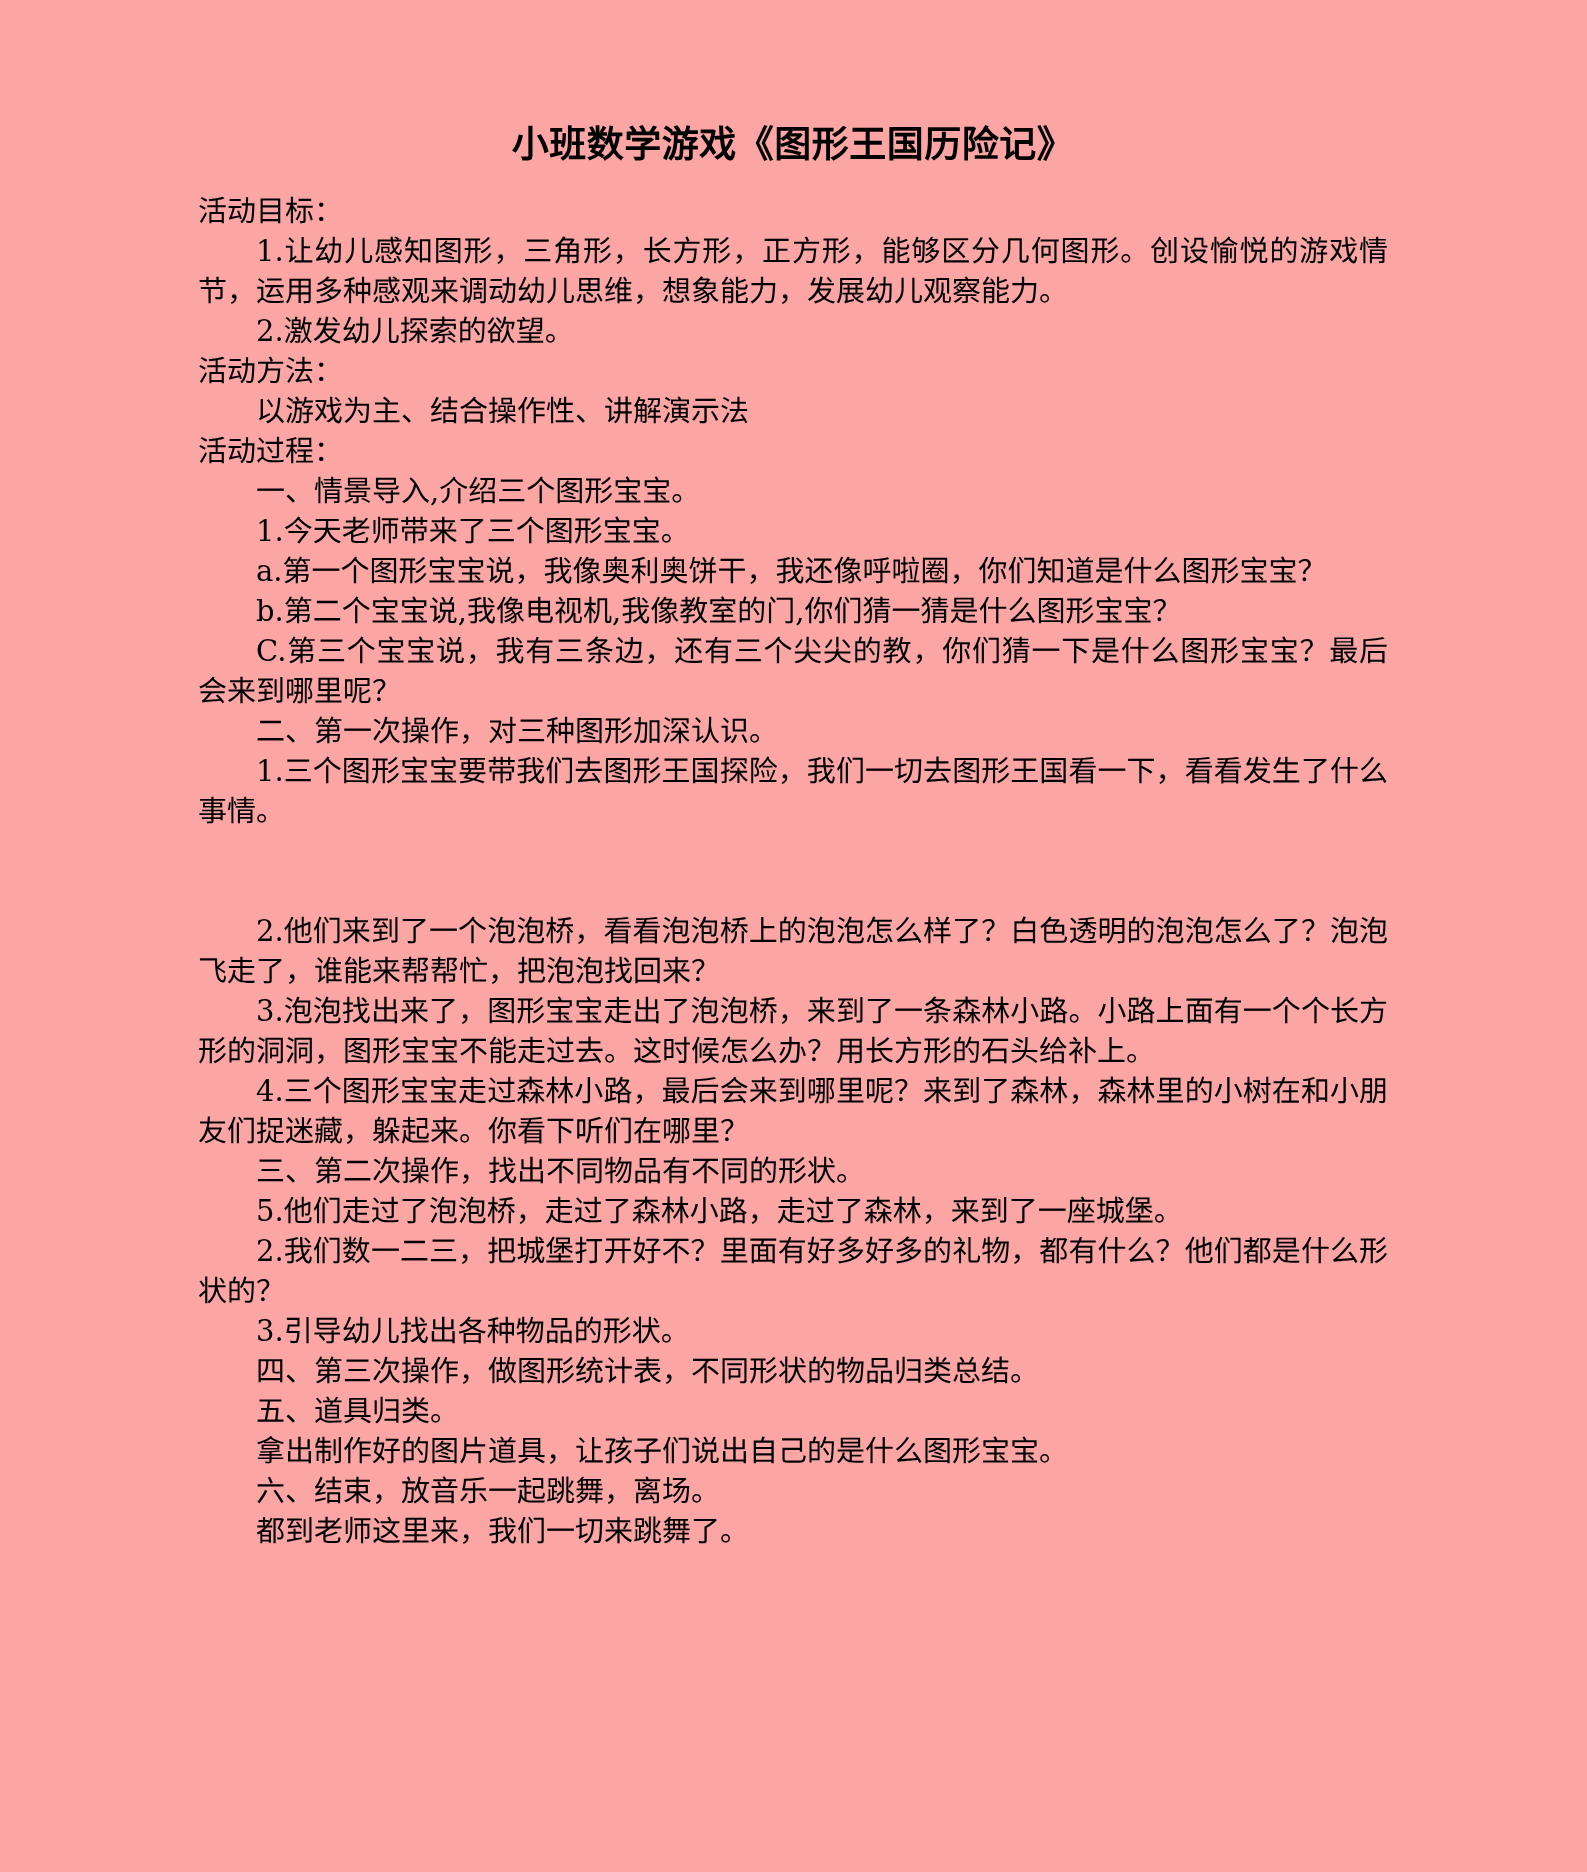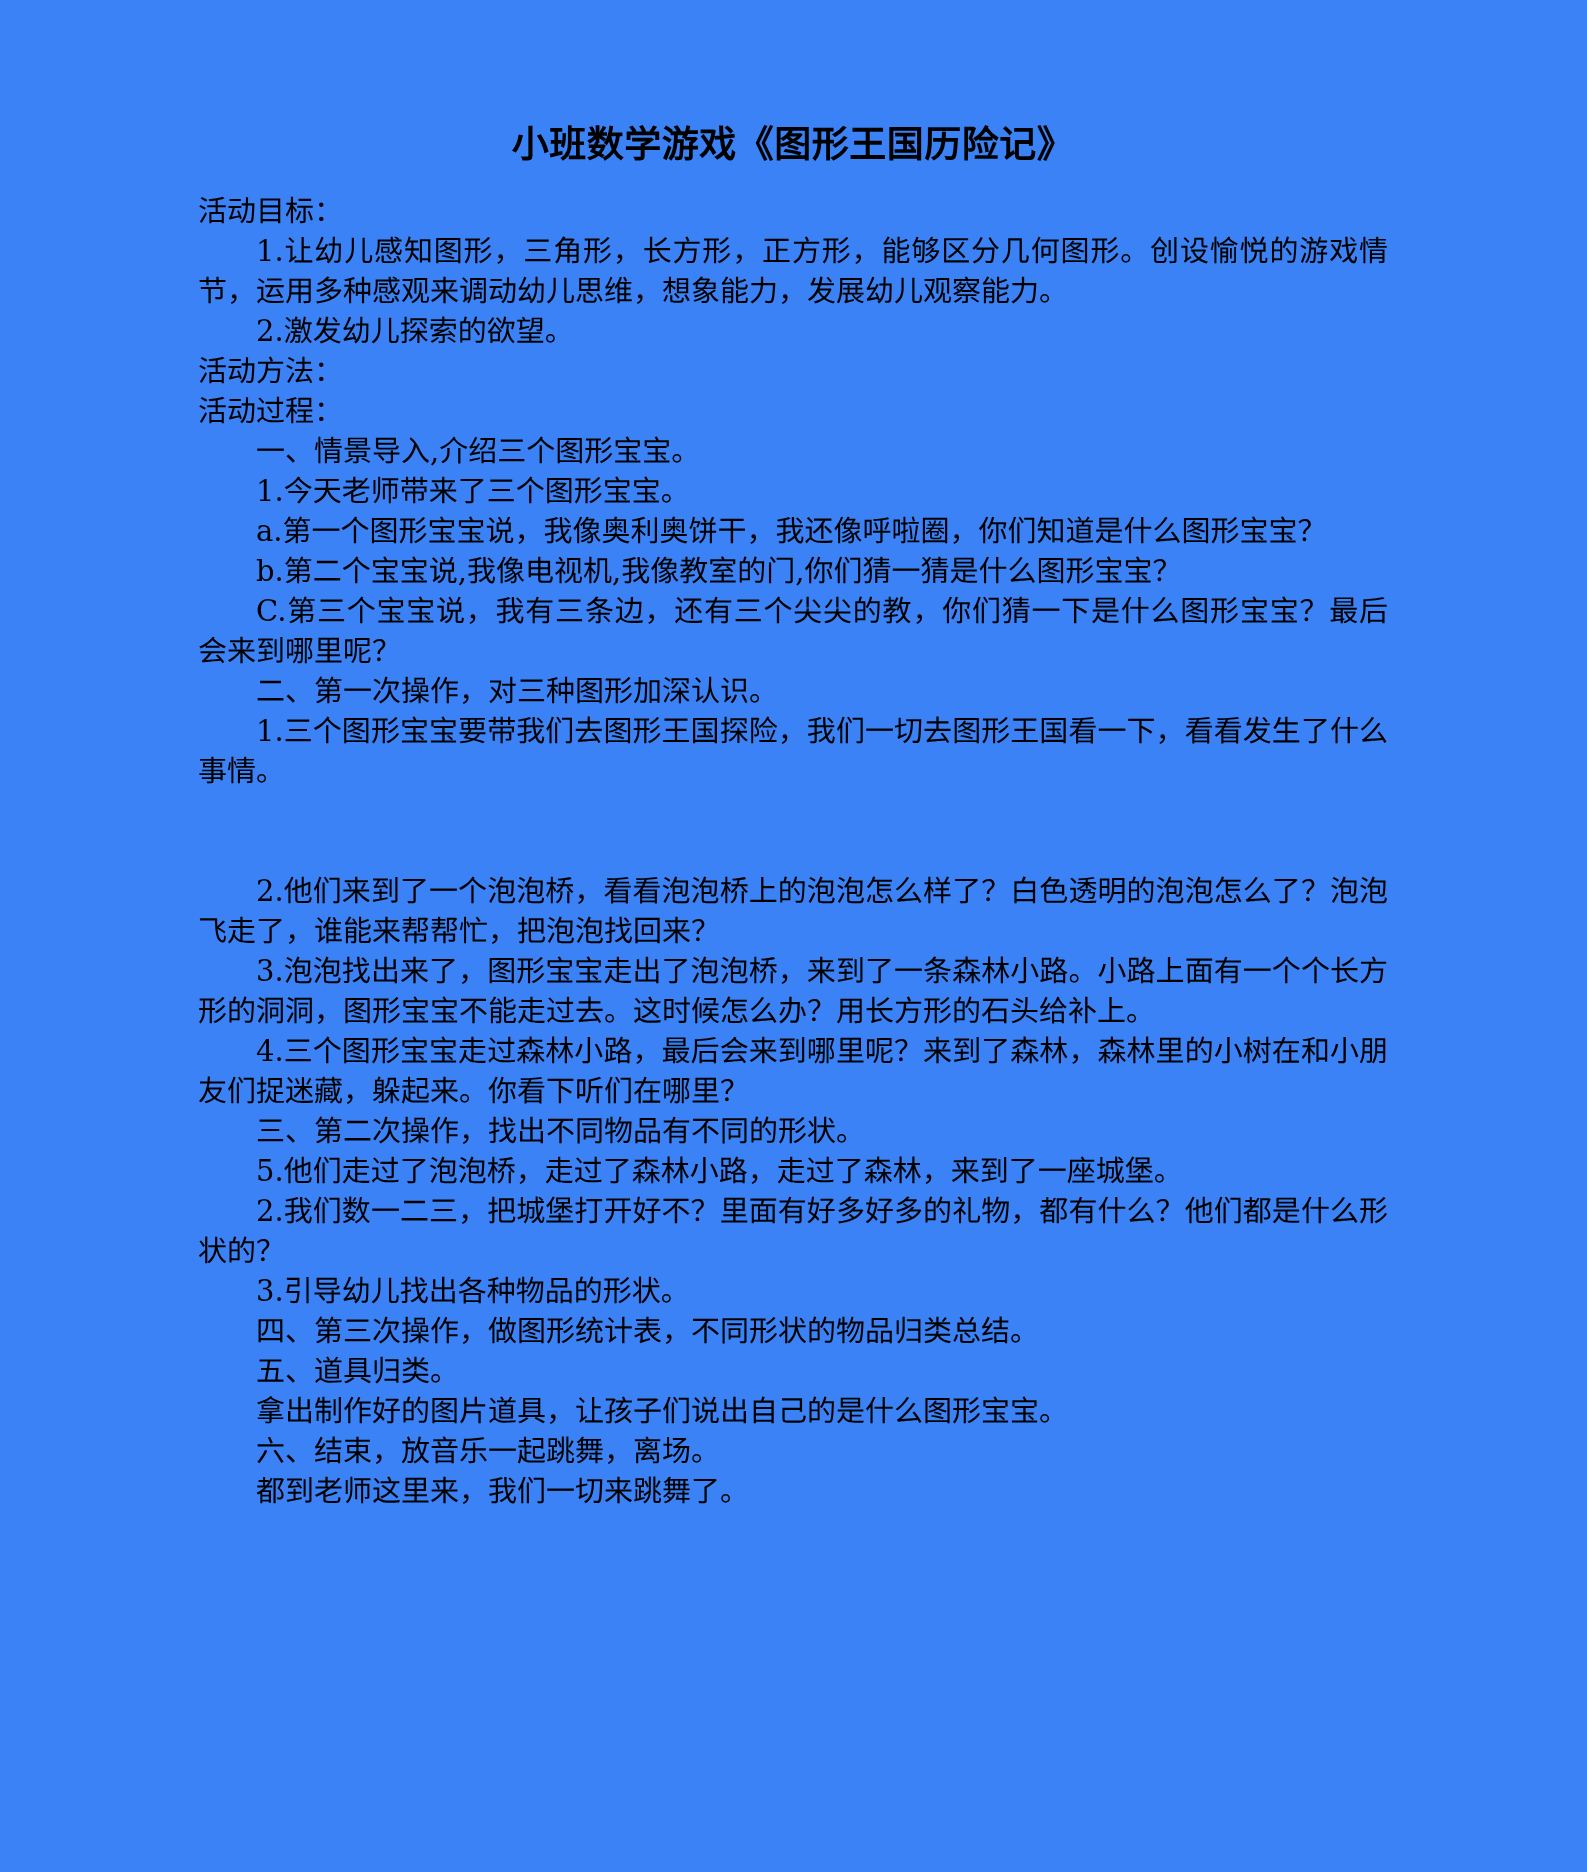--- a/index.html
+++ b/index.html
@@ -6,21 +6,21 @@
   html, body {
     margin: 0;
     padding: 0;
     background: #ffffff;
   }
   .page {
     position: relative;
     width: 1587px;
     height: 1872px;
     margin: 0 auto;
-    background: #3b82f6;
+    background: #fca5a5;
     box-sizing: border-box;
     overflow: hidden;
   }
   .content {
     position: absolute;
     left: 198px;
     top: 0;
     width: 1190px;
   }
   .doc-title {
@@ -65,20 +65,21 @@
 <div class="page">
   <div class="content">
 
     <h1 class="doc-title">小班数学游戏《图形王国历险记》</h1>
 
     <div class="body-block">
         <p class="line noindent">活动目标：</p>
         <p class="line indent">1.让幼儿感知图形，三角形，长方形，正方形，能够区分几何图形。创设愉悦的游戏情节，运用多种感观来调动幼儿思维，想象能力，发展幼儿观察能力。</p>
         <p class="line indent">2.激发幼儿探索的欲望。</p>
         <p class="line noindent">活动方法：</p>
+        <p class="line indent">以游戏为主、结合操作性、讲解演示法</p>
         <p class="line noindent">活动过程：</p>
         <p class="line indent">一、情景导入,介绍三个图形宝宝。</p>
         <p class="line indent">1.今天老师带来了三个图形宝宝。</p>
         <p class="line indent">a.第一个图形宝宝说，我像奥利奥饼干，我还像呼啦圈，你们知道是什么图形宝宝？</p>
         <p class="line indent">b.第二个宝宝说,我像电视机,我像教室的门,你们猜一猜是什么图形宝宝？</p>
         <p class="line indent">C.第三个宝宝说，我有三条边，还有三个尖尖的教，你们猜一下是什么图形宝宝？最后会来到哪里呢？</p>
         <p class="line indent">二、第一次操作，对三种图形加深认识。</p>
         <p class="line indent">1.三个图形宝宝要带我们去图形王国探险，我们一切去图形王国看一下，看看发生了什么事情。</p>
         <div class="spacer"></div>
         <p class="line indent">2.他们来到了一个泡泡桥，看看泡泡桥上的泡泡怎么样了？白色透明的泡泡怎么了？泡泡飞走了，谁能来帮帮忙，把泡泡找回来？</p>

